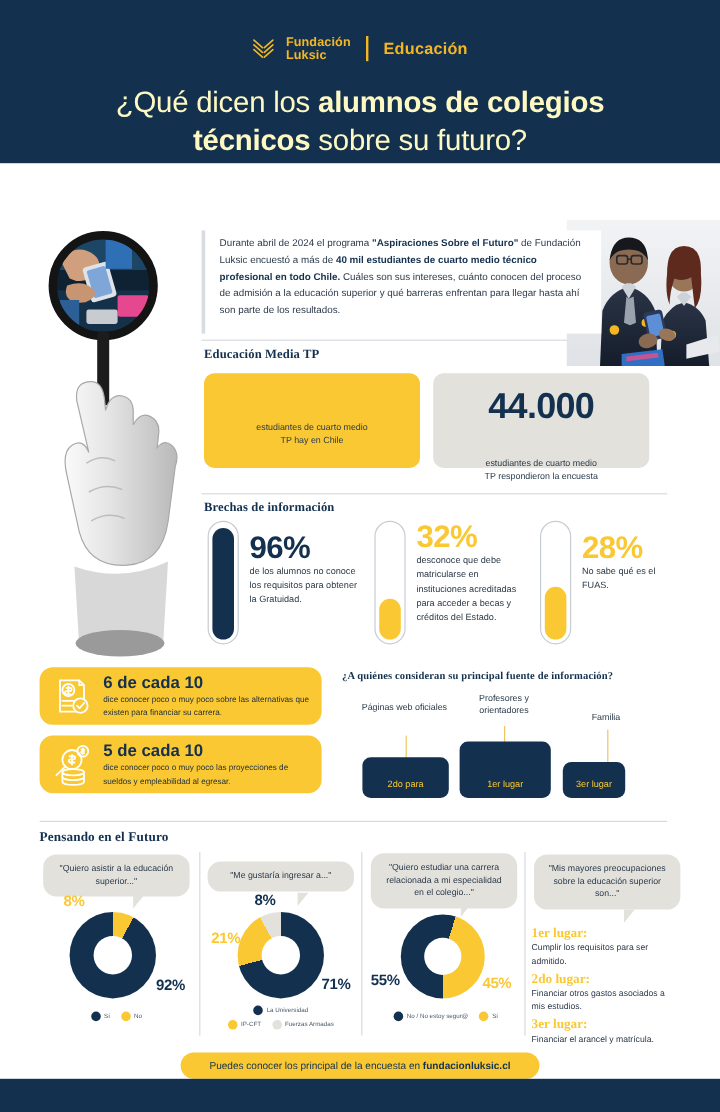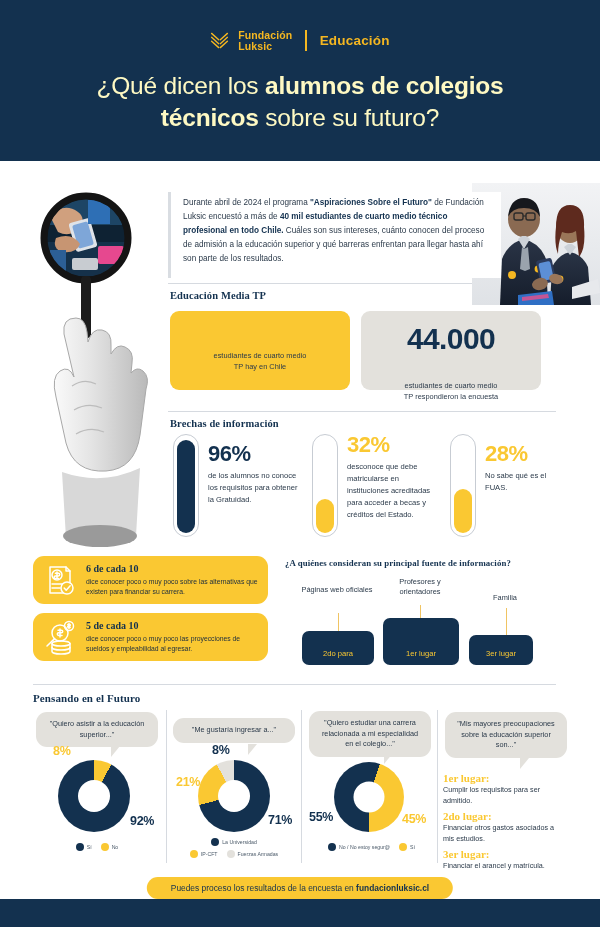--- a/index.html
+++ b/index.html
@@ -6,21 +6,21 @@
   html, body {
     width: 600px; height: 927px;
     background: #ffffff;
     font-family: "Liberation Sans", sans-serif;
     overflow: hidden;
   }
   .page { position: relative; width: 600px; height: 927px; background:#ffffff; }
 
   
   .header {
-    position: absolute; left:0; top:0; width:600px; height:161px;
+    position: absolute; left:0; top:0; width:600px; height:136px;
     background:#13314f;
   }
   .logo-row {
     position:absolute; left:0; top:30px; width:600px;
     display:flex; align-items:center; justify-content:center; gap:9px;
   }
   .logo-mark { width:19px; height:19px; display:block; }
   .logo-text { display:flex; flex-direction:column; line-height:1.02; }
   .logo-text span {
     color:#f5b721; font-size:10.5px; font-weight:bold; letter-spacing:.1px;
@@ -79,32 +79,32 @@
   .numcard.grey   { background:#e3e1dc; }
 
   
   .capsule {
     position:absolute; border:1.3px solid #c7ccd3; border-radius:20px;
     background:#ffffff; overflow:hidden;
   }
   .capsule .fill {
     position:absolute; left:3px; right:3px; bottom:3px; border-radius:16px;
   }
-  .pct { position:absolute; font-size:22px; font-weight:bold; line-height:1; letter-spacing:-.5px; }
+  .pct { position:absolute; font-size:26px; font-weight:bold; line-height:1; letter-spacing:-.5px; }
   .pct.navy { color:#13314f; }
   .pct.yellow { color:#fac832; }
   .pct-desc { position:absolute; font-size:7.6px; line-height:1.58; color:#2b3a4a; }
 
   
   .ycard {
     position:absolute; background:#fac832; border-radius:11px;
     display:flex; align-items:center; gap:8px; padding:8px 10px 8px 9px;
   }
   .ycard .ic { flex:0 0 auto; width:36px; height:36px; }
-  .ycard .tt { font-size:10px; font-weight:bold; color:#13314f; font-family:Liberation Serif, serif; }
+  .ycard .tt { font-size:14px; font-weight:bold; color:#13314f; font-family:Liberation Sans, sans-serif; }
   .ycard .dd { margin-top:3px; font-size:6.8px; line-height:1.5; color:#1b2c3e; }
 
   
   .podium-block { position:absolute; }
   .podium-bar {
     position:absolute; background:#13314f; border-radius:7px;
     display:flex; align-items:flex-end; justify-content:center;
   }
   .podium-bar span {
     color:#fac832; font-size:7.6px; padding-bottom:7px;
@@ -369,21 +369,21 @@
     </div>
 
     <div class="podium-label" style="left:94px; top:-3px; width:82px;">Profesores y orientadores</div>
     <div class="podium-stem" style="left:135px; top:25px; height:23px;"></div>
     <div class="podium-bar" style="left:98px; top:38px; width:76px; height:47px;">
       <span>1er lugar</span>
     </div>
 
     <div class="podium-label" style="left:182px; top:13px; width:76px;">Familia</div>
     <div class="podium-stem" style="left:221px; top:28px; height:32px;"></div>
-    <div class="podium-bar" style="left:184px; top:55px; width:64px; height:30px;">
+    <div class="podium-bar" style="left:184px; top:55px; width:52px; height:30px;">
       <span>3er lugar</span>
     </div>
   </div>
 
   <div class="rule" style="left:33px; top:684px; width:523px;"></div>
   <div class="sec-title" style="left:33px; top:692px; font-size:11px;">Pensando en el Futuro</div>
 
   <div class="vdiv" style="left:166px; top:710px; height:153px;"></div>
   <div class="vdiv" style="left:301px; top:710px; height:153px;"></div>
   <div class="vdiv" style="left:437px; top:710px; height:153px;"></div>
@@ -468,17 +468,17 @@
       <div class="rt">2do lugar:</div>
       <div class="rd">Financiar otros gastos asociados a mis estudios.</div>
     </div>
     <div class="rank" style="left:1px; top:138px; width:124px;">
       <div class="rt">3er lugar:</div>
       <div class="rd">Financiar el arancel y matrícula.</div>
     </div>
   </div>
 
   <div class="footer-pill" style="top:877px;">
-    <span>Puedes proceso los resultados de la encuesta en </span><b>fundacionluksic.cl</b>
+    <span>Puedes conocer los principal de la encuesta en </span><b>fundacionluksic.cl</b>
   </div>
   <div class="footer-bar"></div>
 
 </div>
 
 </body></html>

